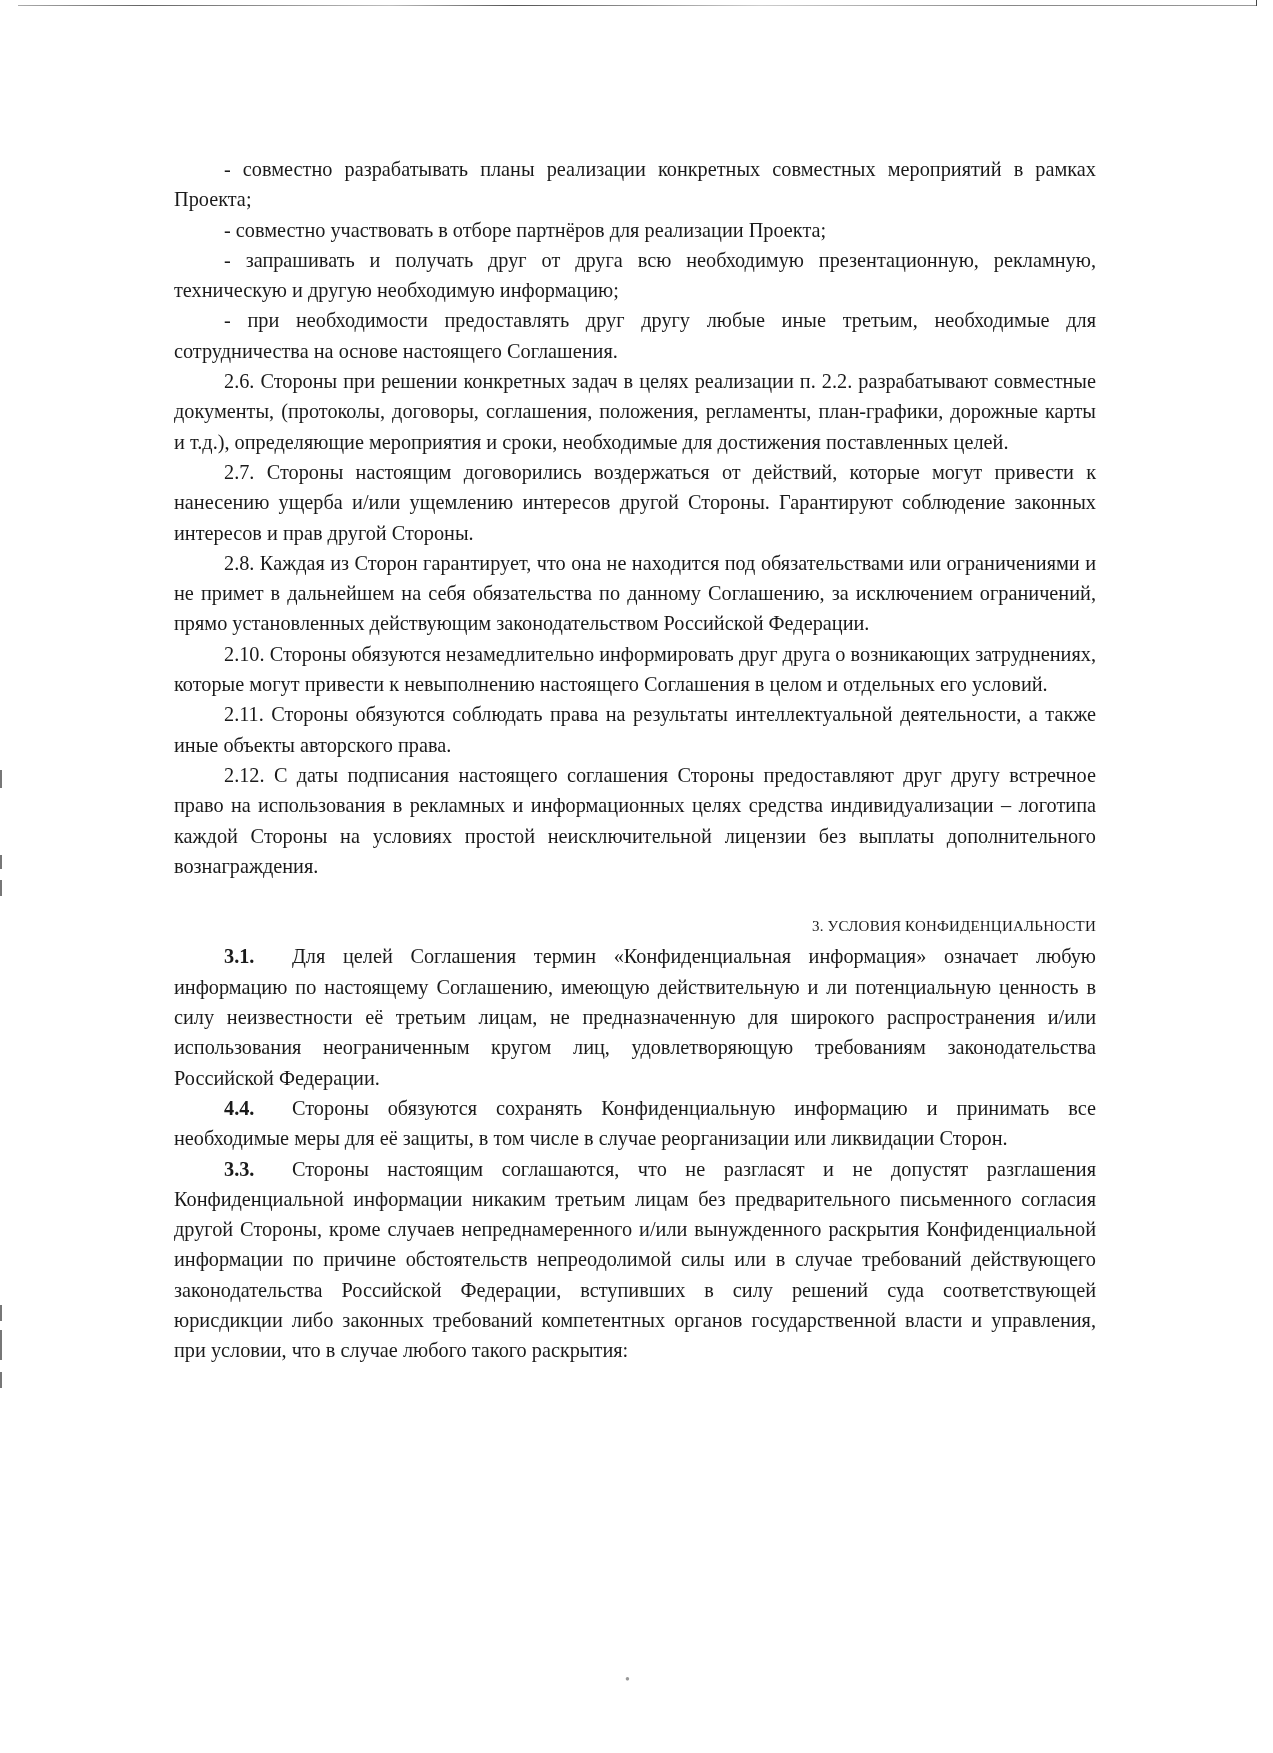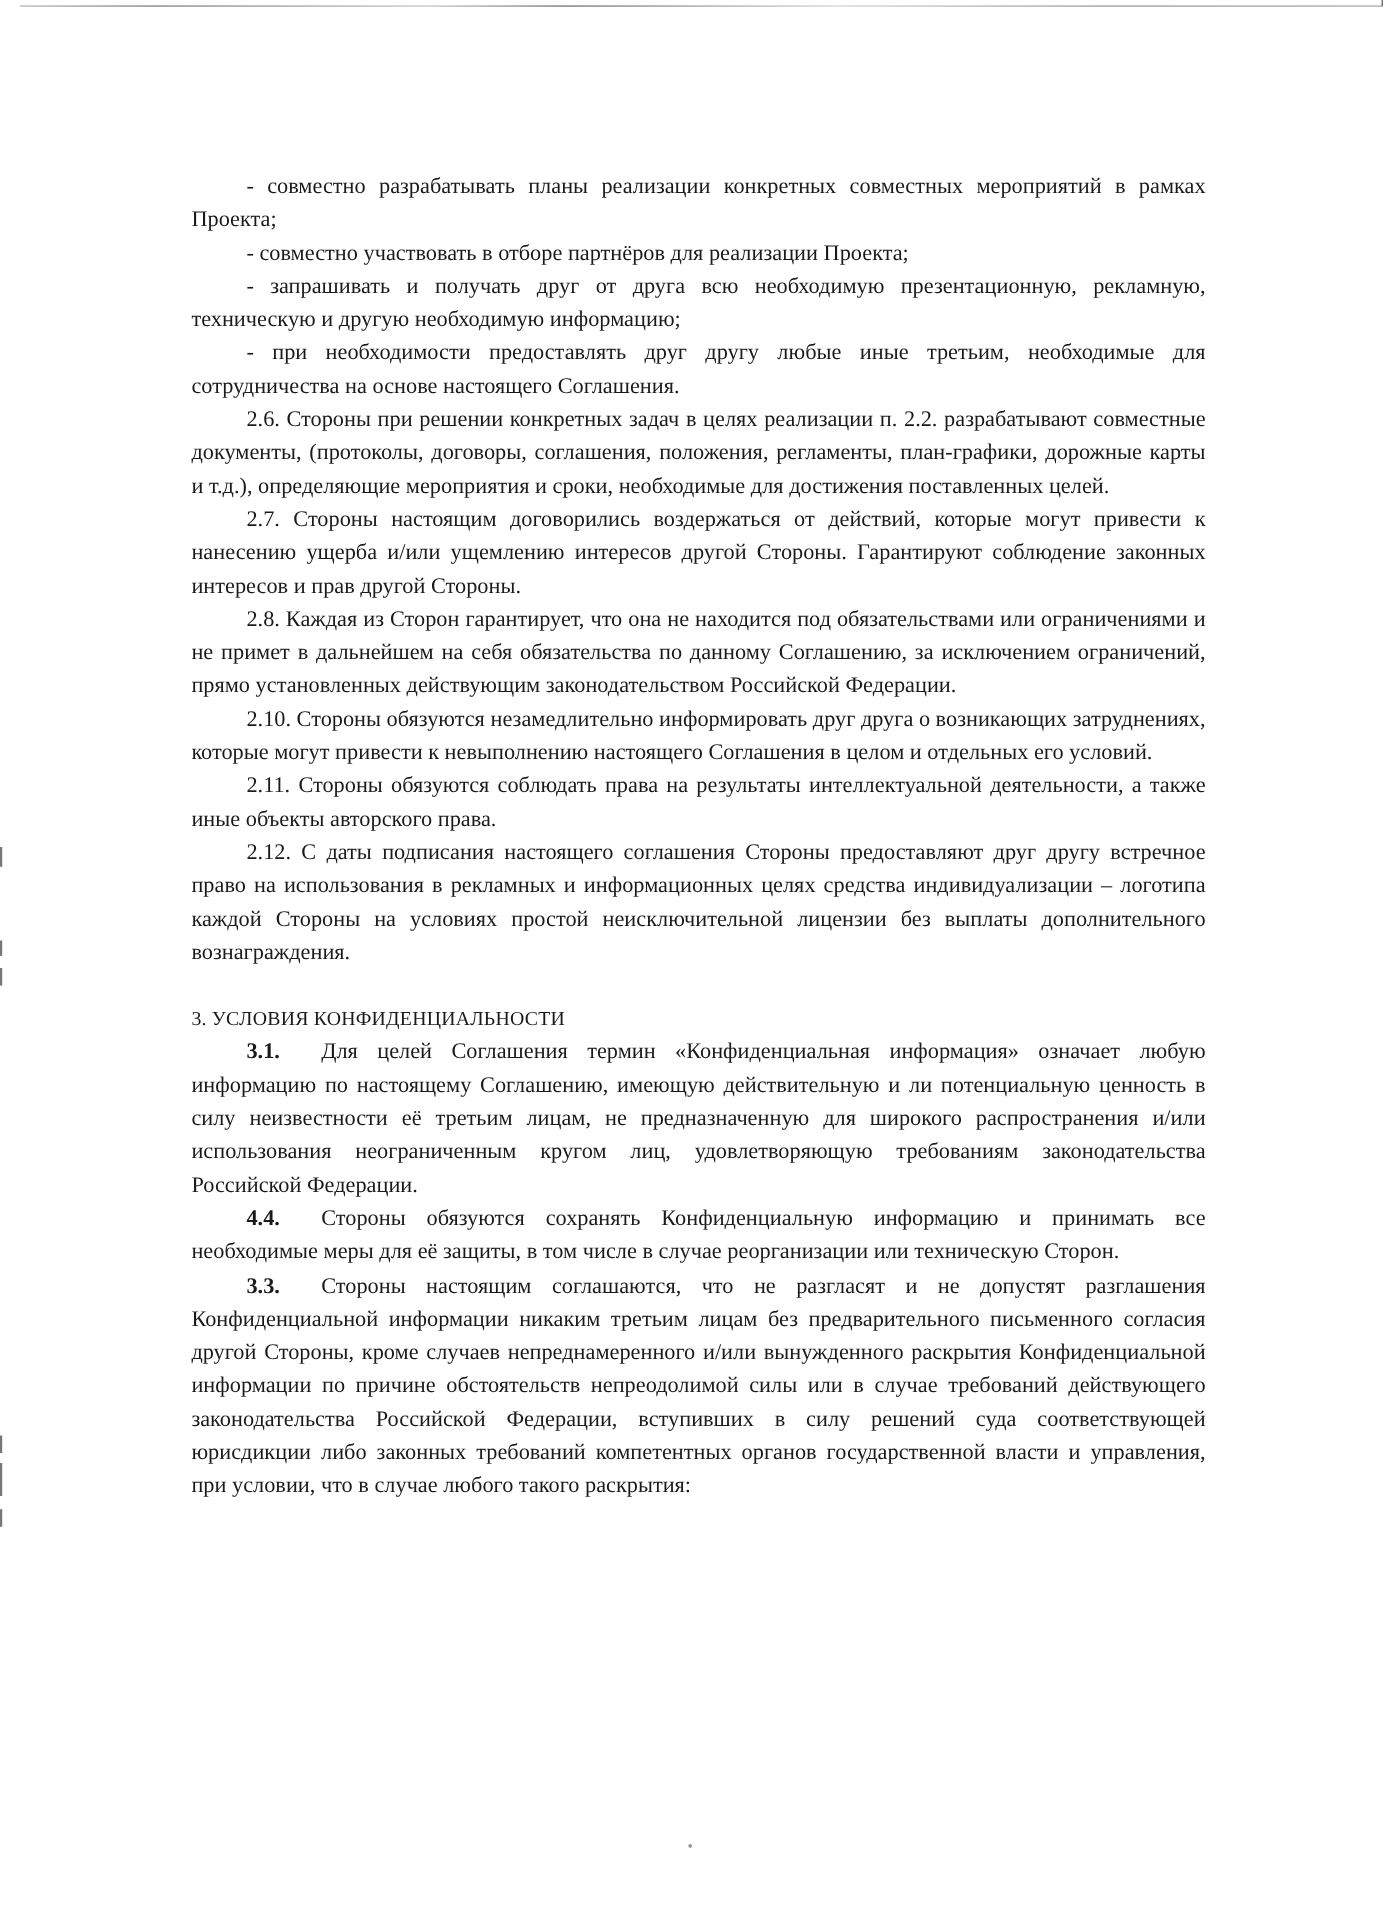--- a/index.html
+++ b/index.html
@@ -13,21 +13,21 @@
     background: linear-gradient(to right, #aaa 0%, #666 10%, #bbb 30%, #555 40%, #ccc 60%, #888 80%, #999 100%);
   }
   .top-corner { position: absolute; right: 16px; top: 0; width: 1px; height: 6px; background: #444; }
   .margin-mark { position: absolute; left: 0; width: 2px; background: #777; }
   .page {
     position: absolute; left: 174px; top: 122px; width: 922px;
     font-size: 20.3px; line-height: 30.3px; margin-top: 32px;
   }
   .p { margin: 0; text-align: justify; text-indent: 50px; }
   .heading {
-    margin: 8px 0 0 0; text-align: left; font-size: 18px; letter-spacing: 0.2px;
+    margin: 8px 0 0 0; text-align: right; font-size: 15px; letter-spacing: 0.2px;
   }
   .num { display: inline-block; width: 68px; text-indent: 0; font-weight: bold; }
   .speck { position: absolute; color: #999; font-size: 14px; }
 </style>
 </head>
 <body>
 
 <div class="top-rule"></div>
 <div class="top-corner"></div>
 <div class="margin-mark" style="top:770px;height:18px"></div>
@@ -47,15 +47,15 @@
   <p class="p">2.7. Стороны настоящим договорились воздержаться от действий, которые могут привести к нанесению ущерба и/или ущемлению интересов другой Стороны. Гарантируют соблюдение законных интересов и прав другой Стороны.</p>
   <p class="p">2.8. Каждая из Сторон гарантирует, что она не находится под обязательствами или ограничениями и не примет в дальнейшем на себя обязательства по данному Соглашению, за исключением ограничений, прямо установленных действующим законодательством Российской Федерации.</p>
   <p class="p">2.10. Стороны обязуются незамедлительно информировать друг друга о возникающих затруднениях, которые могут привести к невыполнению настоящего Соглашения в целом и отдельных его условий.</p>
   <p class="p">2.11. Стороны обязуются соблюдать права на результаты интеллектуальной деятельности, а также иные объекты авторского права.</p>
   <p class="p">2.12. С даты подписания настоящего соглашения Стороны предоставляют друг другу встречное право на использования в рекламных и информационных целях средства индивидуализации – логотипа каждой Стороны на условиях простой неисключительной лицензии без выплаты дополнительного вознаграждения.</p>
 
   <div style="height:22px"></div>
   <p class="heading">3.  УСЛОВИЯ КОНФИДЕНЦИАЛЬНОСТИ</p>
 
   <p class="p"><span class="num">3.1.</span><span>Для целей Соглашения термин «Конфиденциальная информация» означает любую информацию по настоящему Соглашению, имеющую действительную и ли потенциальную ценность в силу неизвестности её третьим лицам, не предназначенную для широкого распространения и/или использования неограниченным кругом лиц, удовлетворяющую требованиям законодательства Российской Федерации.</span></p>
-  <p class="p"><span class="num">4.4.</span><span>Стороны обязуются сохранять Конфиденциальную информацию и принимать все необходимые меры для её защиты, в том числе в случае реорганизации или техническую Сторон.</span></p>
+  <p class="p"><span class="num">4.4.</span><span>Стороны обязуются сохранять Конфиденциальную информацию и принимать все необходимые меры для её защиты, в том числе в случае реорганизации или ликвидации Сторон.</span></p>
   <p class="p"><span class="num">3.3.</span><span>Стороны настоящим соглашаются, что не разгласят и не допустят разглашения Конфиденциальной информации никаким третьим лицам без предварительного письменного согласия другой Стороны, кроме случаев непреднамеренного и/или вынужденного раскрытия Конфиденциальной информации по причине обстоятельств непреодолимой силы или в случае требований действующего законодательства Российской Федерации, вступивших в силу решений суда соответствующей юрисдикции либо законных требований компетентных органов государственной власти  и управления, при условии, что в случае любого такого раскрытия:</span></p>
 </div>
 
 </body></html>

